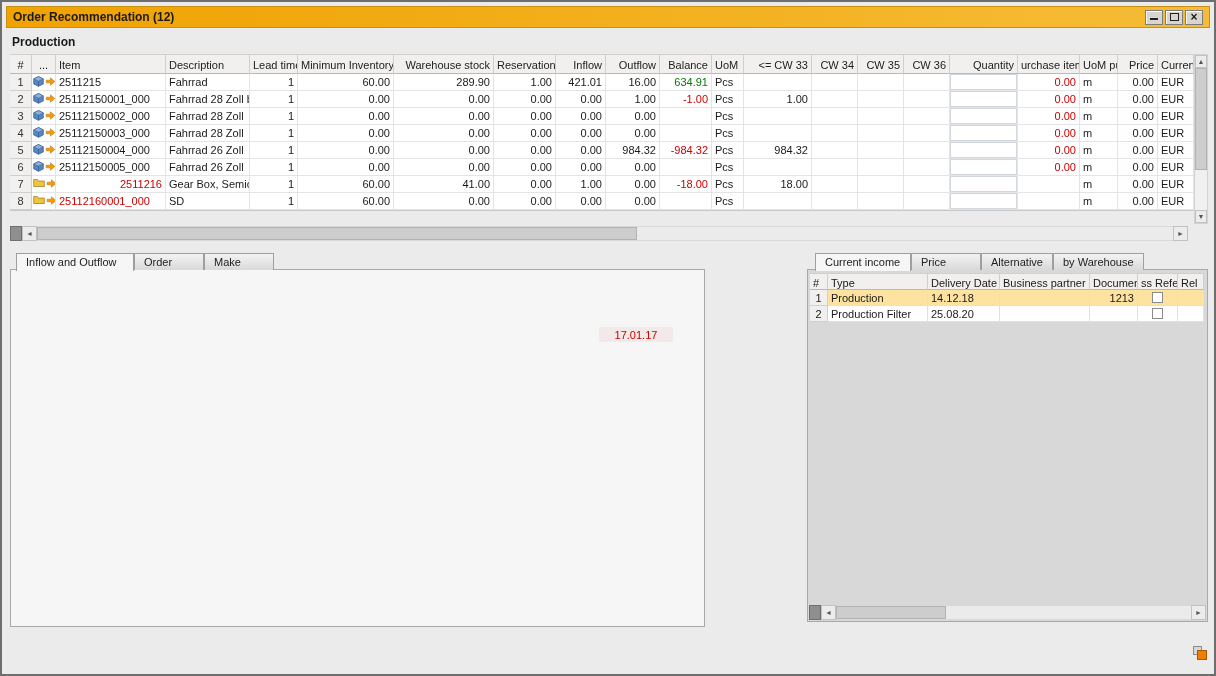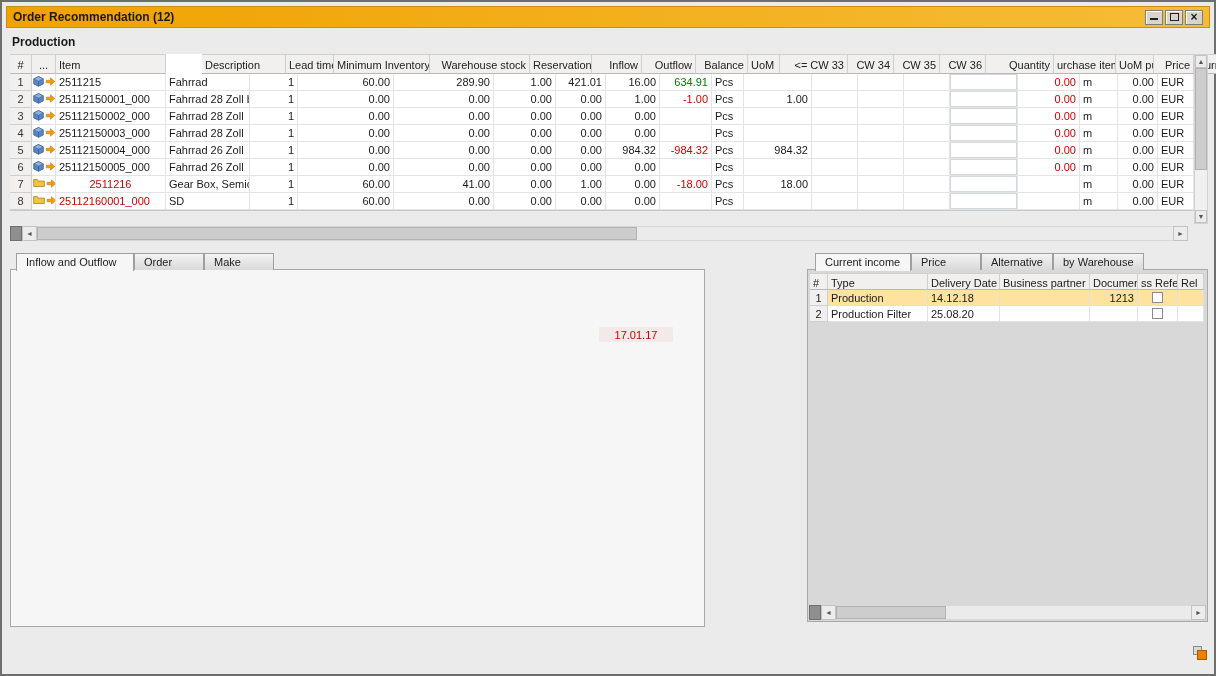--- a/index.html
+++ b/index.html
@@ -100,21 +100,21 @@
     </span>
   </div>
 
   <div class="section-label">Production</div>
 
   <div id="main-table">
     <div class="mt-head" id="mt-head">
         <div class="mt-hcell" style="width: 22px; text-align: center;">#</div>
         <div class="mt-hcell" style="width: 24px; text-align: center;">...</div>
         <div class="mt-hcell" style="width: 110px; text-align: left;">Item</div>
-        <div class="mt-hcell" style="width: 84px; text-align: left; margin-left: 36px;">Description</div>
+        <div class="mt-hcell" style="width: 84px; text-align: left;">Description</div>
         <div class="mt-hcell" style="width: 48px; text-align: right;">Lead time</div>
         <div class="mt-hcell" style="width: 96px; text-align: right;">Minimum Inventory</div>
         <div class="mt-hcell" style="width: 100px; text-align: right;">Warehouse stock</div>
         <div class="mt-hcell" style="width: 62px; text-align: right;">Reservation</div>
         <div class="mt-hcell" style="width: 50px; text-align: right;">Inflow</div>
         <div class="mt-hcell" style="width: 54px; text-align: right;">Outflow</div>
         <div class="mt-hcell" style="width: 52px; text-align: right;">Balance</div>
         <div class="mt-hcell" style="width: 32px; text-align: left;">UoM</div>
         <div class="mt-hcell" style="width: 68px; text-align: right;">&lt;= CW 33</div>
         <div class="mt-hcell" style="width: 46px; text-align: right;">CW 34</div>
@@ -322,21 +322,21 @@
         <div class="mt-row">
           <div class="mt-cell numcell" style="width: 22px; text-align: center;">7</div>
           <div class="mt-cell iconcell" style="width: 24px; text-align: center;">
             <span><svg width="12" height="10" viewBox="0 0 12 10">
                 <path d="M.7 1.5 H4.3 L5.3 3.1 H11.3 V8.5 H.7 Z" fill="#f5c33b" stroke="#a5822a" stroke-width=".8"></path>
               </svg></span>
             <span><svg width="11" height="11" viewBox="0 0 11 11">
                 <path d="M1.2 4.2 H5.4 V1.8 L9.8 5.5 5.4 9.2 V6.8 H1.2 Z" fill="#f79b00" stroke="#b36d00" stroke-width=".5"></path>
               </svg></span>
           </div>
-          <div class="mt-cell red" style="width: 110px; text-align: center;">2511216</div>
+          <div class="mt-cell red" style="width: 110px; text-align: right;">2511216</div>
           <div class="mt-cell" style="width: 84px; text-align: left;">Gear Box, Semicor</div>
           <div class="mt-cell" style="width: 48px; text-align: right;">1</div>
           <div class="mt-cell" style="width: 96px; text-align: right;">60.00</div>
           <div class="mt-cell" style="width: 100px; text-align: right;">41.00</div>
           <div class="mt-cell" style="width: 62px; text-align: right;">0.00</div>
           <div class="mt-cell" style="width: 50px; text-align: right;">1.00</div>
           <div class="mt-cell" style="width: 54px; text-align: right;">0.00</div>
           <div class="mt-cell red" style="width: 52px; text-align: right;">-18.00</div>
           <div class="mt-cell" style="width: 32px; text-align: left;">Pcs</div>
           <div class="mt-cell" style="width: 68px; text-align: right;">18.00</div>

